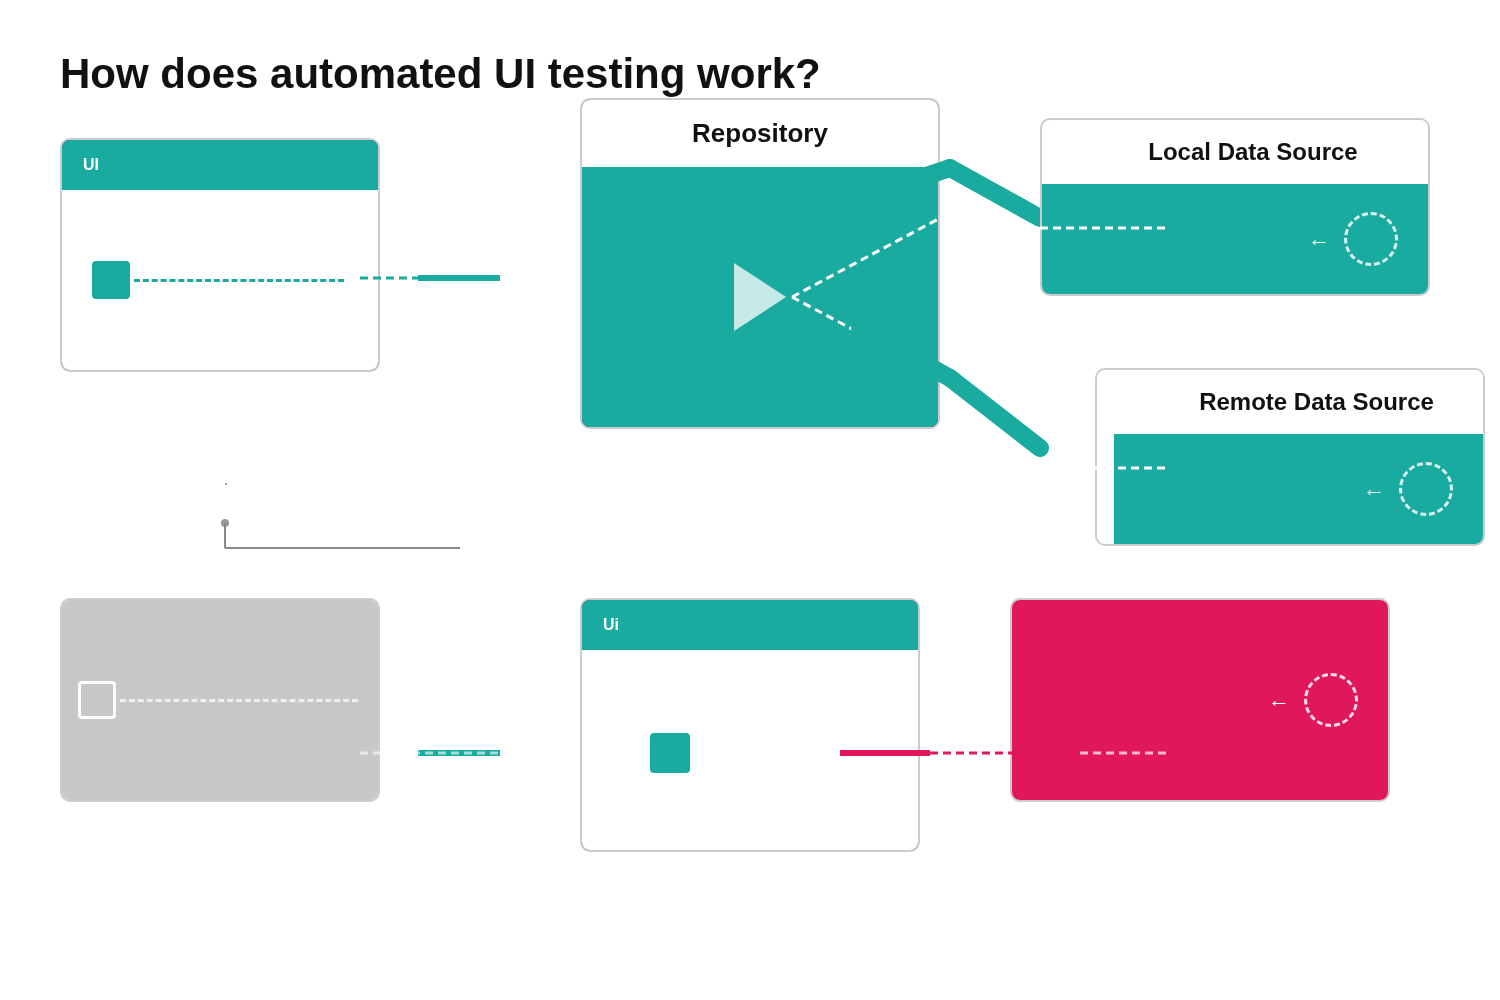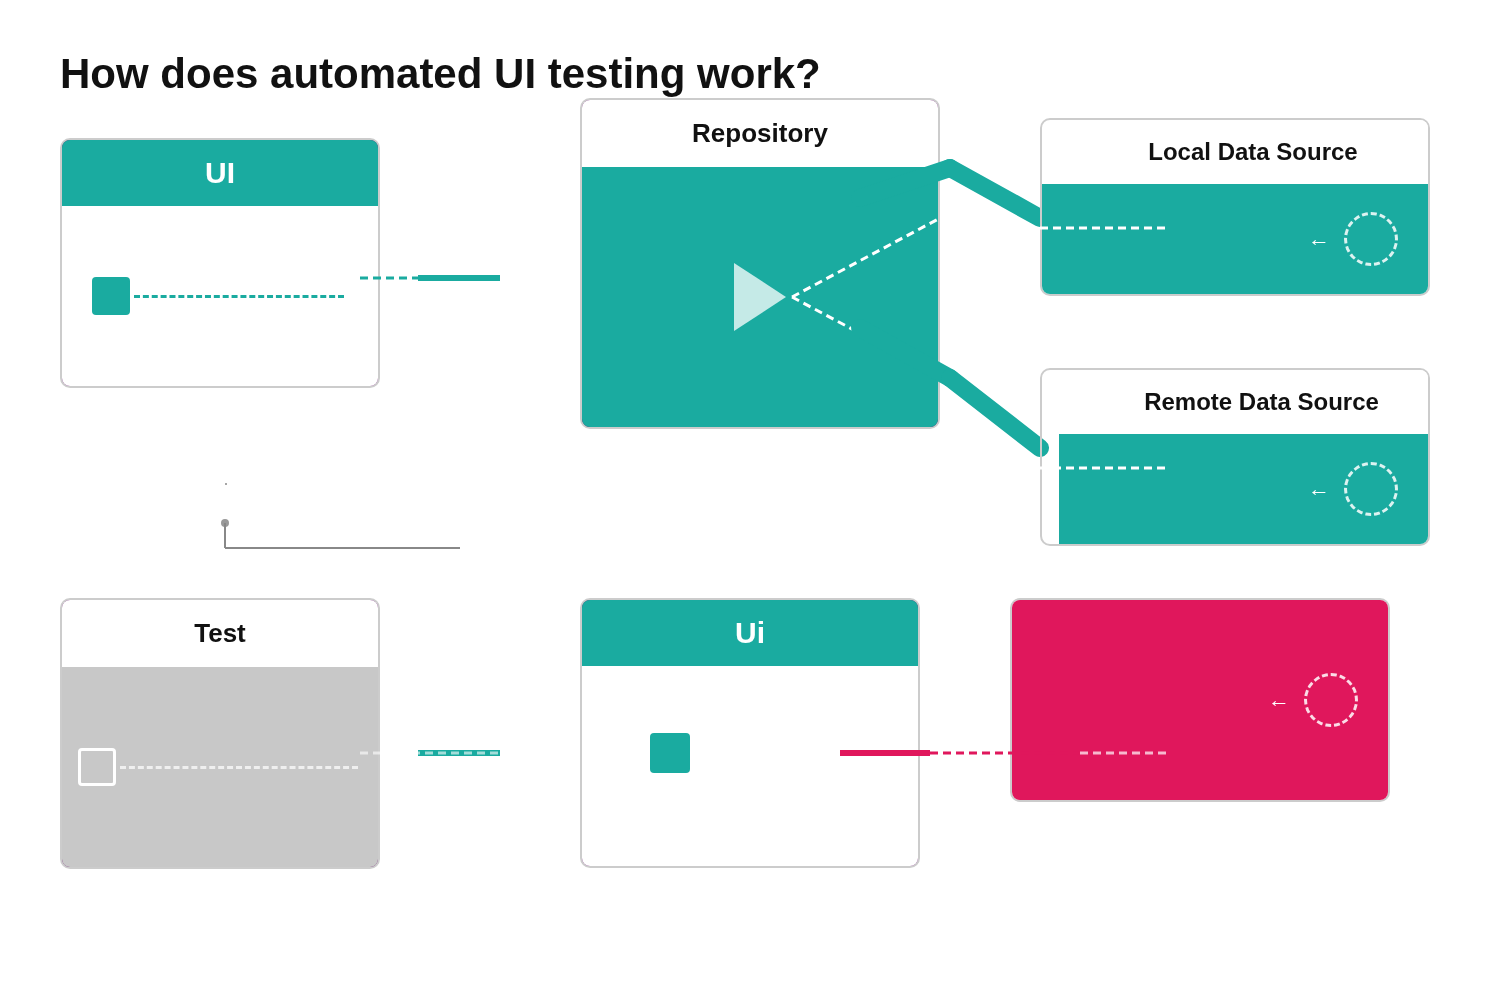--- a/index.html
+++ b/index.html
@@ -27,24 +27,24 @@
 
     
     .box {
       border: 2px solid #cccccc;
       border-radius: 10px;
       overflow: hidden;
       background: #701a75;
     }
 
     .box-header {
-      padding: 16px 36px;
-      font-size: 30px;
+      padding: 16px 21px;
+      font-size: 16px;
       font-weight: 700;
-      text-align: center;
+      text-align: left;
     }
 
     .box-body {
       padding: 20px;
       min-height: 120px;
       display: flex;
       align-items: center;
       justify-content: flex-start;
     }
 
@@ -211,21 +211,21 @@
     <div class="data-source-box" style="position:absolute; left: 980px; top: 20px; width: 390px;">
       <div class="data-source-header">Local Data Source</div>
       <div class="data-source-body">
         <div style="display:flex; align-items:center; gap:14px;">
           <span style="color:white; font-size:22px; font-weight:bold;">←</span>
           <div class="dashed-circle"></div>
         </div>
       </div>
     </div>
 
-    <div class="data-source-box" style="position:absolute; left: 980px; top: 270px; width: 390px; padding-left: 17px;">
+    <div class="data-source-box" style="position:absolute; left: 1035px; top: 270px; width: 390px; padding-left: 17px;">
       <div class="data-source-header">Remote Data Source</div>
       <div class="data-source-body">
         <div style="display:flex; align-items:center; gap:14px;">
           <span style="color:white; font-size:22px; font-weight:bold;">←</span>
           <div class="dashed-circle"></div>
         </div>
       </div>
     </div>
 
     <svg style="position:absolute; top:0; left:0; width:1380px; height:420px; pointer-events:none;">
@@ -247,21 +247,20 @@
       <line x1="165" y1="30" x2="540" y2="30" stroke="#888" stroke-width="2"></line>
       <line x1="540" y1="30" x2="540" y2="70" stroke="#888" stroke-width="2"></line>
 
       <polygon points="533,65 540,80 547,65" fill="#888"></polygon>
     </svg>
   </div>
 
   <div style="position: relative; width: 1380px; height: 300px; margin-top: -10px;">
 
     <div class="box test-box" style="position:absolute; left:0; top:0; width:320px;">
-      <div class="box-header" style="background:#ffffff; color:#111111; font-size:26px; font-weight:700; text-align:center; padding:18px 20px;">Test</div>
       <div style="background:#c8c8c8; height:200px; display:flex; align-items:center; padding: 0 16px;">
         <div style="display:flex; align-items:center; width:100%;">
           <div class="hollow-square"></div>
           <div style="flex:1; border-top: 3px dashed rgba(255,255,255,0.7); margin: 0 4px;"></div>
         </div>
       </div>
     </div>
 
     <div class="box ui2-box" style="position:absolute; left:440px; top:0; width:340px;">
       <div class="box-header teal-header">Ui</div>

